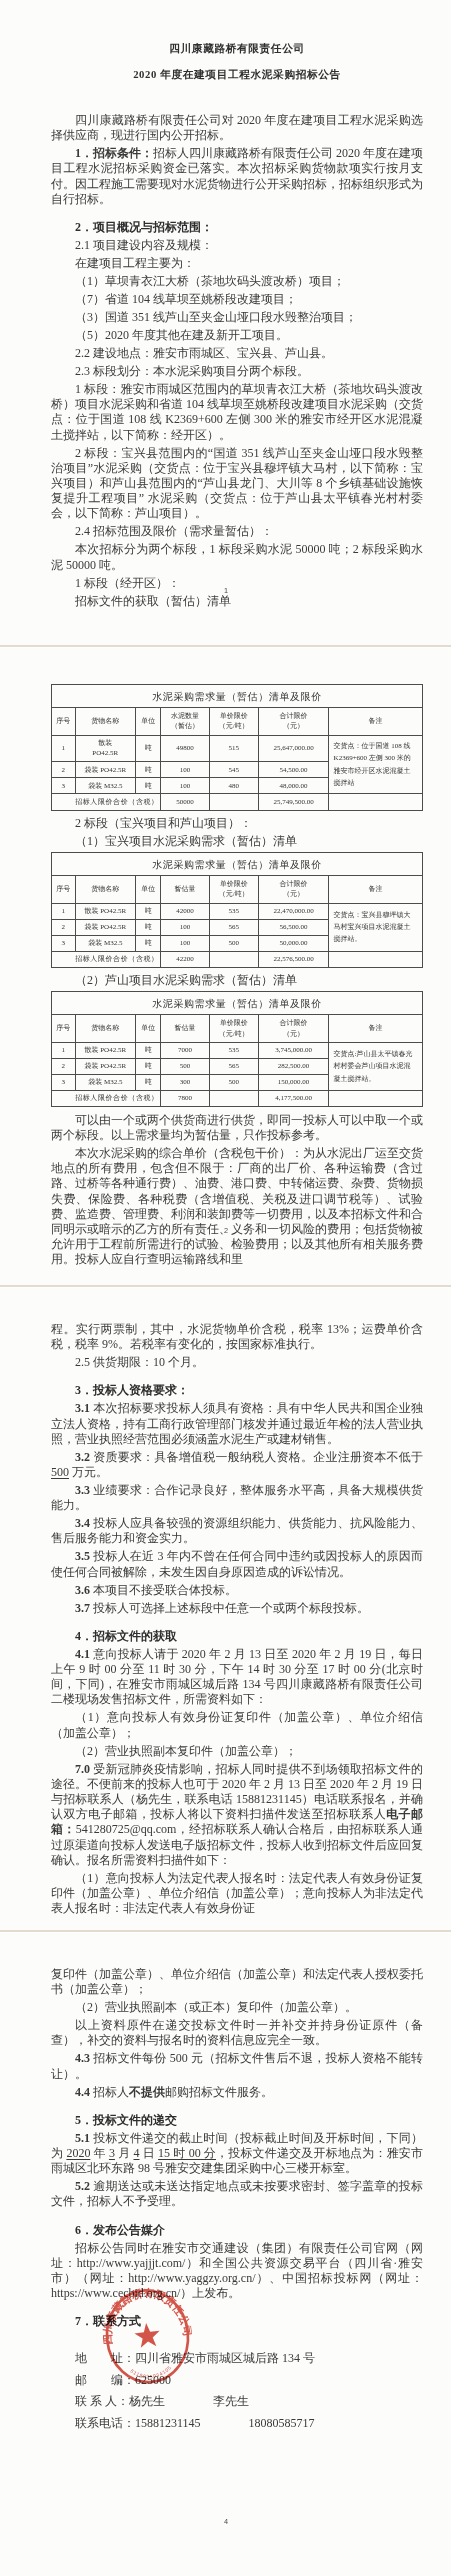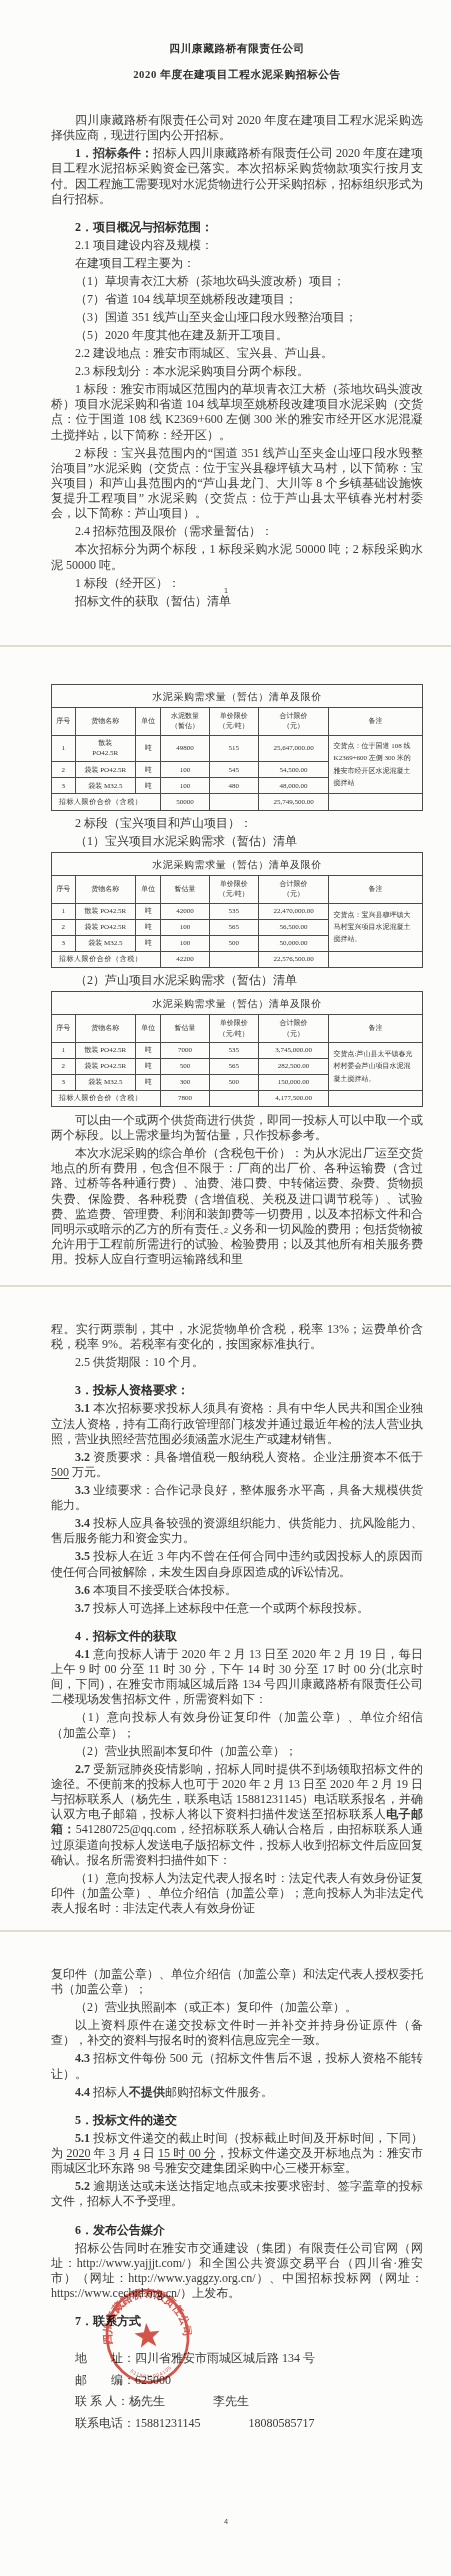--- a/index.html
+++ b/index.html
@@ -48,21 +48,21 @@
     border:0.6px solid #4c4c4c;
     text-align:center;
     vertical-align:middle;
     padding:2.3px 1.7px;
     line-height:1.5;
   }
   .cement-table .t-caption{font-size:10px;padding:3.4px 1.1px;letter-spacing:0.6px;}
   .cement-table .t-head{padding:2.8px 1.1px;white-space:pre-line;}
   .cement-table .pre{white-space:pre-line;margin-top:8px;}
   .cement-table .t-remark{text-align:left;padding:2.8px 4.5px;line-height:1.75;}
-  .cement-table .t-flabel{text-align:left;padding-left:6.8px;letter-spacing:0.6px;}
+  .cement-table .t-flabel{text-align:right;padding-left:6.8px;letter-spacing:0.6px;}
   .page-number{
     position:absolute;
     bottom:50px;
     left:0;right:0;
     text-align:center;
     font-size:7.3px;
     color:#4a4a4a;
     font-family:"Liberation Sans","DejaVu Sans",sans-serif;
   }
   .company-seal{
@@ -299,21 +299,21 @@
       <div class="para"><span class="b-run">3.2 </span><span>资质要求：具备增值税一般纳税人资格。企业注册资本不低于 </span><span class="u-run">500</span><span> 万元。</span></div>
       <div class="para"><span class="b-run">3.3 </span><span>业绩要求：合作记录良好，整体服务水平高，具备大规模供货能力。</span></div>
       <div class="para"><span class="b-run">3.4 </span><span>投标人应具备较强的资源组织能力、供货能力、抗风险能力、售后服务能力和资金实力。</span></div>
       <div class="para"><span class="b-run">3.5 </span><span>投标人在近 3 年内不曾在任何合同中违约或因投标人的原因而使任何合同被解除，未发生因自身原因造成的诉讼情况。</span></div>
       <div class="para"><span class="b-run">3.6 </span><span>本项目不接受联合体投标。</span></div>
       <div class="para"><span class="b-run">3.7 </span><span>投标人可选择上述标段中任意一个或两个标段投标。</span></div>
       <div class="para heading"><span>4．招标文件的获取</span></div>
       <div class="para"><span class="b-run">4.1 </span><span>意向投标人请于 2020 年 2 月 13 日至 2020 年 2 月 19 日，每日上午 9 时 00 分至 11 时 30 分，下午 14 时 30 分至 17 时 00 分(北京时间，下同)，在雅安市雨城区城后路 134 号四川康藏路桥有限责任公司二楼现场发售招标文件，所需资料如下：</span></div>
       <div class="para"><span>（1）意向投标人有效身份证复印件（加盖公章）、单位介绍信（加盖公章）；</span></div>
       <div class="para"><span>（2）营业执照副本复印件（加盖公章）；</span></div>
-      <div class="para"><span class="b-run">2.7 </span><span>受新冠肺炎疫情影响，招标人同时提供不到场领取招标文件的途径。不便前来的投标人也可于 2020 年 2 月 13 日至 2020 年 2 月 19 日与招标联系人（杨先生，联系电话 15881231145）电话联系报名，并确认双方电子邮箱，投标人将以下资料扫描件发送至招标联系人</span><span class="b-run">电子邮箱：</span><span>541280725@qq.com，经招标联系人确认合格后，由招标联系人通过原渠道向投标人发送电子版招标文件，投标人收到招标文件后应回复确认。报名所需资料扫描件如下：</span></div>
+      <div class="para"><span class="b-run">7.0 </span><span>受新冠肺炎疫情影响，招标人同时提供不到场领取招标文件的途径。不便前来的投标人也可于 2020 年 2 月 13 日至 2020 年 2 月 19 日与招标联系人（杨先生，联系电话 15881231145）电话联系报名，并确认双方电子邮箱，投标人将以下资料扫描件发送至招标联系人</span><span class="b-run">电子邮箱：</span><span>541280725@qq.com，经招标联系人确认合格后，由招标联系人通过原渠道向投标人发送电子版招标文件，投标人收到招标文件后应回复确认。报名所需资料扫描件如下：</span></div>
       <div class="para"><span>（1）意向投标人为法定代表人报名时：法定代表人有效身份证复印件（加盖公章）、单位介绍信（加盖公章）；意向投标人为非法定代表人报名时：非法定代表人有效身份证</span></div>
       <div class="page-number">3</div>
     </div>
     <div class="page" style="height: 646px;">
       <div class="para cont"><span>复印件（加盖公章）、单位介绍信（加盖公章）和法定代表人授权委托书（加盖公章）；</span></div>
       <div class="para"><span>（2）营业执照副本（或正本）复印件（加盖公章）。</span></div>
       <div class="para"><span>以上资料原件在递交投标文件时一并补交并持身份证原件（备查），补交的资料与报名时的资料信息应完全一致。</span></div>
       <div class="para"><span class="b-run">4.3 </span><span>招标文件每份 500 元（招标文件售后不退，投标人资格不能转让）。</span></div>
       <div class="para"><span class="b-run">4.4 </span><span>招标人</span><span class="b-run">不提供</span><span>邮购招标文件服务。</span></div>
       <div class="para heading"><span>5．投标文件的递交</span></div>

